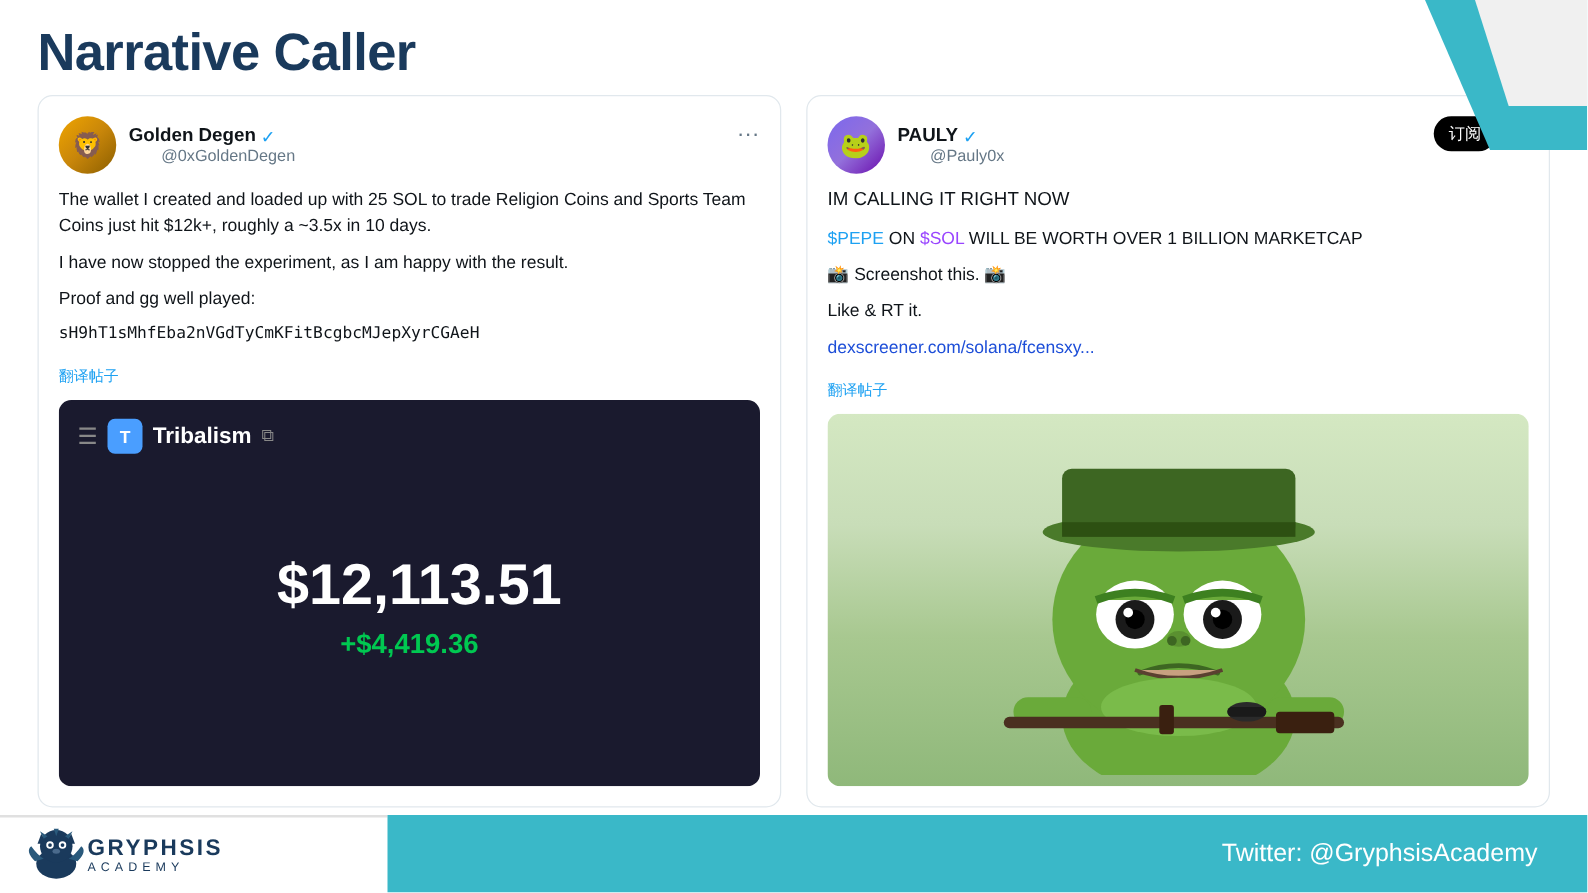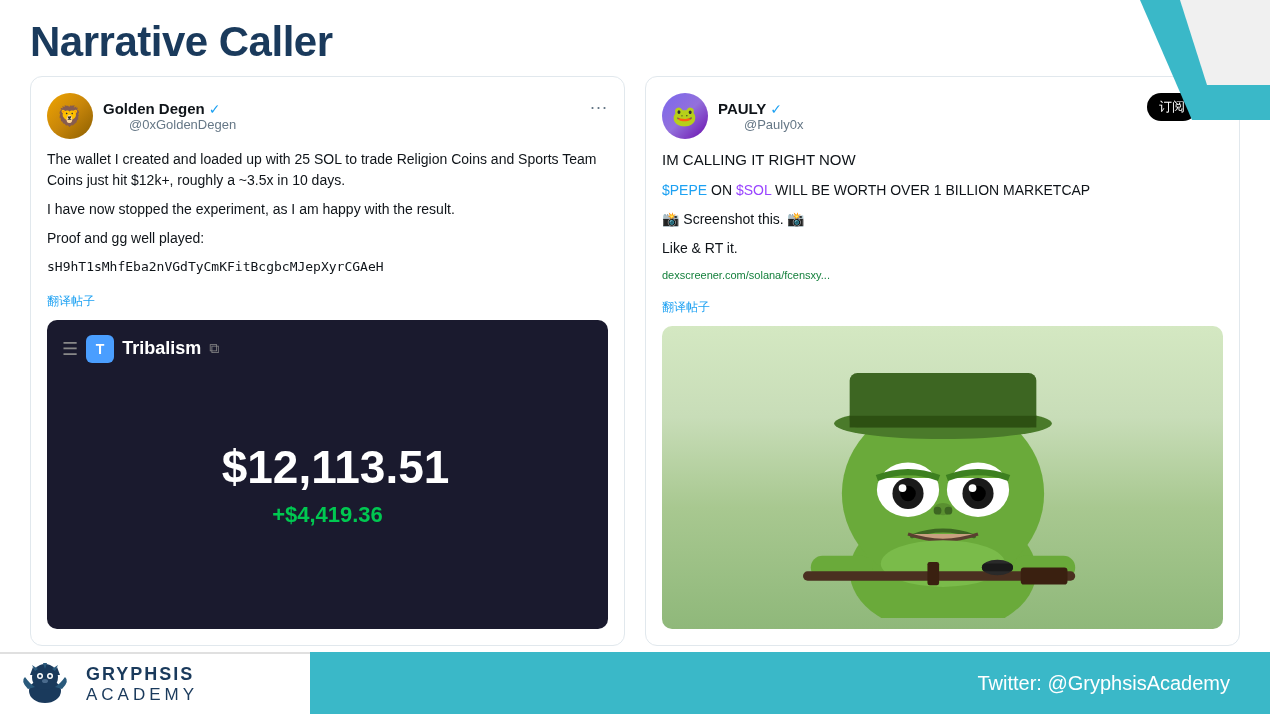--- a/index.html
+++ b/index.html
@@ -262,22 +262,22 @@
 
     .pepe-text {
       color: #1da1f2;
     }
 
     .sol-text {
       color: #9945ff;
     }
 
     .dex-link {
-      color: #15803d;
-      font-size: 11px;
+      color: #1d4ed8;
+      font-size: 14px;
       cursor: pointer;
     }
 
     .subscribe-btn {
       background: #000000;
       color: #ffffff;
       border: none;
       border-radius: 20px;
       padding: 5px 12px;
       font-size: 13px;
@@ -295,21 +295,21 @@
       display: flex;
       flex-direction: row;
     }
 
     .footer-logo-section {
       background: #ffffff;
       width: 310px;
       display: flex;
       align-items: center;
       padding: 0 20px;
-      gap: 16px;
+      gap: 0;
       border-top: 2px solid #e0e0e0;
     }
 
     .gryphsis-logo-icon {
       width: 50px;
       height: 50px;
       flex-shrink: 0;
     }
 
     .gryphsis-text {
@@ -318,21 +318,21 @@
     }
 
     .gryphsis-name {
       font-weight: 900;
       font-size: 18px;
       color: #1a3a5c;
       letter-spacing: 2px;
     }
 
     .gryphsis-academy {
-      font-size: 17px;
+      font-size: 10px;
       color: #1a3a5c;
       letter-spacing: 4px;
       font-weight: 500;
     }
 
     .footer-twitter-section {
       flex: 1;
       background: #3ab8c8;
       display: flex;
       align-items: center;

